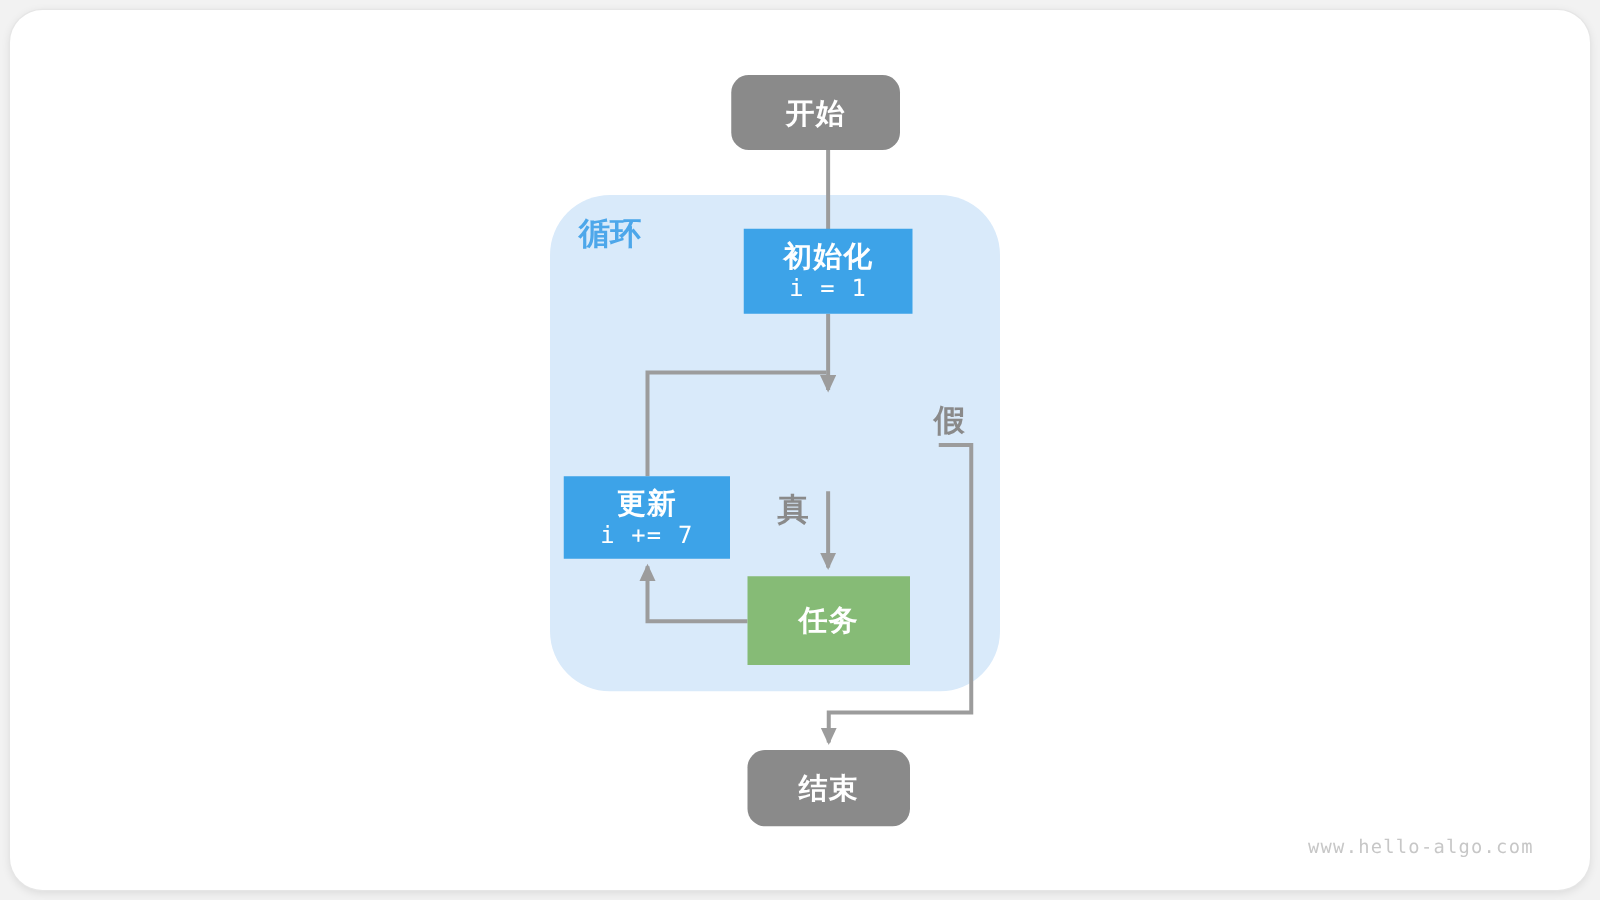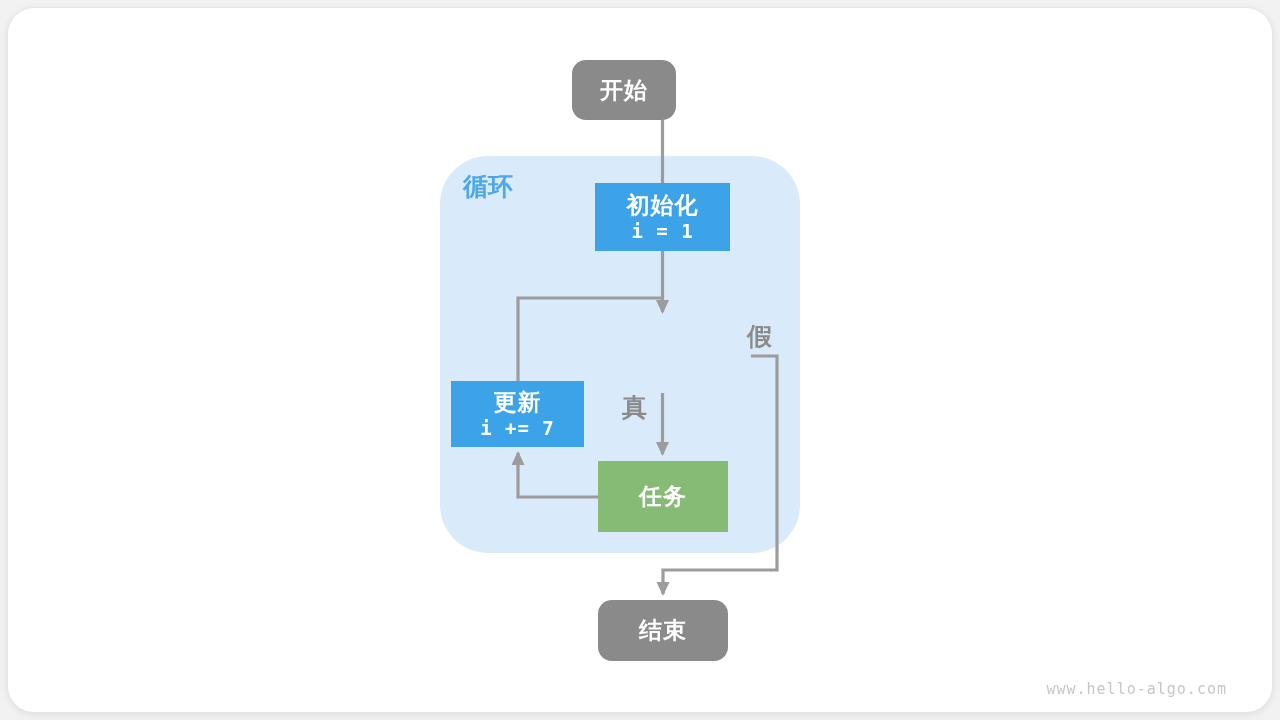--- a/index.html
+++ b/index.html
@@ -48,30 +48,30 @@
     justify-content: center;
     color: #ffffff;
     font-weight: 700;
     text-align: center;
     line-height: 1.25;
   }
   .node .cn { font-size: 23px; letter-spacing: 1px; }
   .node .code {
     font-family: "DejaVu Sans Mono", monospace;
     font-size: 19px;
-    font-weight: 700;
+    font-weight: 400;
     letter-spacing: 1px;
   }
   .terminal {
     background: #8a8a8a;
     border-radius: 14px;
   }
   .process-blue { background: #3da3e8; }
   .process-green { background: #86bb76; }
-  .node-start { left: 564px; top: 52px;  width: 104px; height: 60px; }
+  .node-start { left: 577px; top: 52px;  width: 135px; height: 60px; }
   .node-init  { left: 587px; top: 175px; width: 135px; height: 68px; }
   .node-update{ left: 443px; top: 373px; width: 133px; height: 66px; }
   .node-task  { left: 590px; top: 453px; width: 130px; height: 71px; }
   .node-end   { left: 590px; top: 592px; width: 130px; height: 61px; }
   .diamond-wrap {
     position: absolute;
     left: 558px; top: 306px;
     width: 190px; height: 84px;
   }
   .diamond-wrap svg { position: absolute; left: 0; top: 0; }
@@ -88,21 +88,21 @@
   .branch-label {
     position: absolute;
     font-size: 25px;
     font-weight: 700;
     color: #8a8a8a;
   }
   .label-true  { left: 614px; top: 383px; }
   .label-false { left: 739px; top: 312px; }
   .watermark {
     position: absolute;
-    right: 45px; bottom: 14px;
+    right: 45px; bottom: 26px;
     font-family: "DejaVu Sans Mono", monospace;
     font-size: 15px;
     color: #c7c7c7;
     letter-spacing: 1px;
   }
 </style>
 </head>
 <body>
 
 <div class="canvas">

